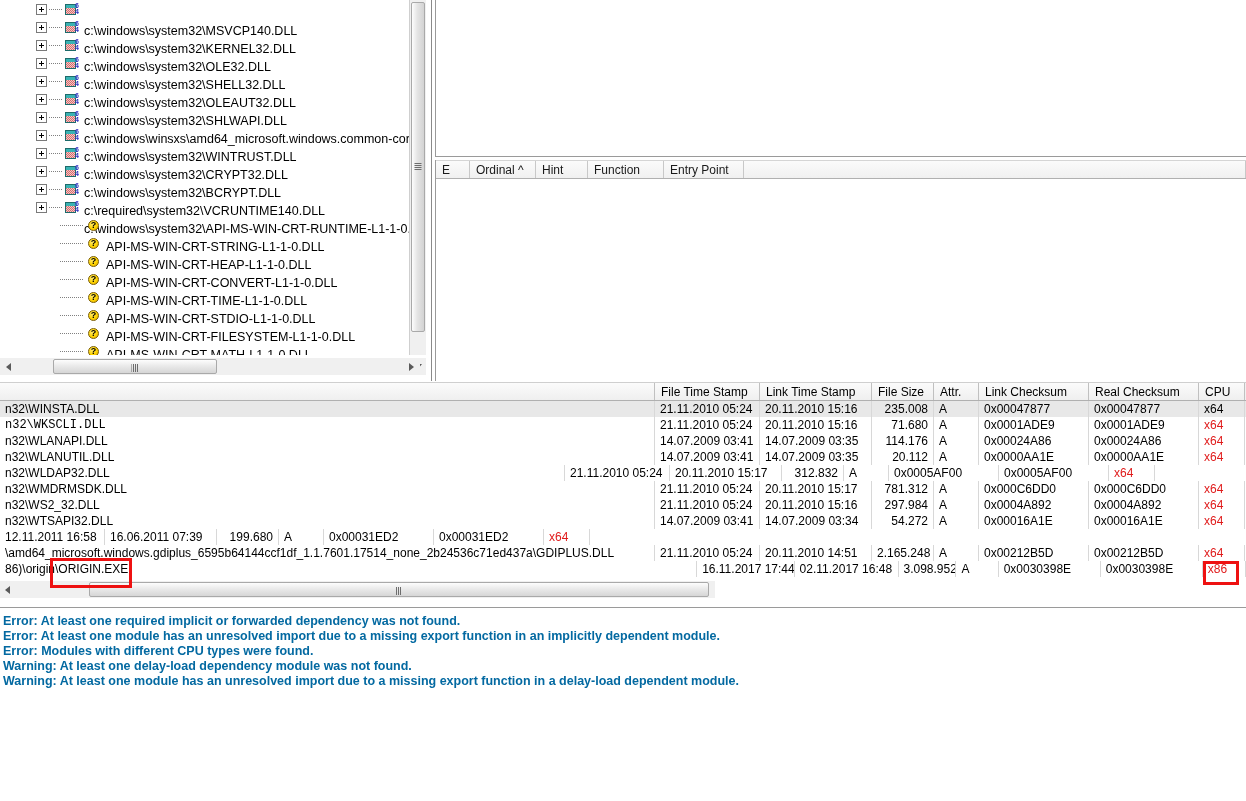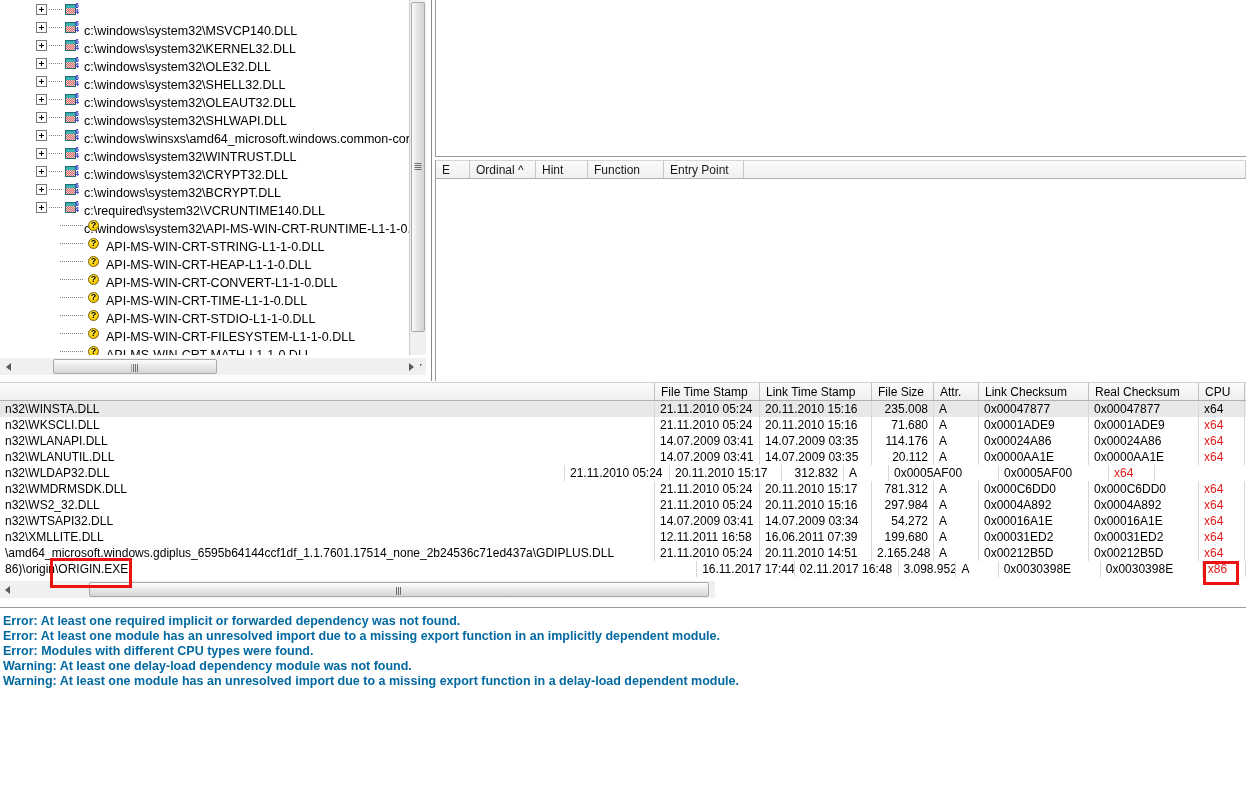--- a/index.html
+++ b/index.html
@@ -427,21 +427,21 @@
           <div class="cell name" style="width: 655px;">n32\WINSTA.DLL</div>
           <div class="cell " style="width: 105px;">21.11.2010 05:24</div>
           <div class="cell " style="width: 112px;">20.11.2010 15:16</div>
           <div class="cell num" style="width: 62px; text-align: right;">235.008</div>
           <div class="cell " style="width: 45px;">A</div>
           <div class="cell " style="width: 110px;">0x00047877</div>
           <div class="cell " style="width: 110px;">0x00047877</div>
           <div class="cell " style="width: 46px;">x64</div>
         </div>
         <div class="mod-row">
-          <div class="cell name" style="width: 655px;">n32\WKSCLI.DLL</div>
+          <div class="cell name" style="width: 655px; font-family: Liberation Mono, monospace;">n32\WKSCLI.DLL</div>
           <div class="cell " style="width: 105px;">21.11.2010 05:24</div>
           <div class="cell " style="width: 112px;">20.11.2010 15:16</div>
           <div class="cell num" style="width: 62px; text-align: right;">71.680</div>
           <div class="cell " style="width: 45px;">A</div>
           <div class="cell " style="width: 110px;">0x0001ADE9</div>
           <div class="cell " style="width: 110px;">0x0001ADE9</div>
           <div class="cell cpu-red" style="width: 46px;">x64</div>
         </div>
         <div class="mod-row">
           <div class="cell name" style="width: 655px;">n32\WLANAPI.DLL</div>
@@ -497,21 +497,20 @@
           <div class="cell name" style="width: 655px;">n32\WTSAPI32.DLL</div>
           <div class="cell " style="width: 105px;">14.07.2009 03:41</div>
           <div class="cell " style="width: 112px;">14.07.2009 03:34</div>
           <div class="cell num" style="width: 62px; text-align: right;">54.272</div>
           <div class="cell " style="width: 45px;">A</div>
           <div class="cell " style="width: 110px;">0x00016A1E</div>
           <div class="cell " style="width: 110px;">0x00016A1E</div>
           <div class="cell cpu-red" style="width: 46px;">x64</div>
         </div>
         <div class="mod-row">
-          <div class="cell name" style="width: 655px;">n32\XMLLITE.DLL</div>
           <div class="cell " style="width: 105px;">12.11.2011 16:58</div>
           <div class="cell " style="width: 112px;">16.06.2011 07:39</div>
           <div class="cell num" style="width: 62px; text-align: right;">199.680</div>
           <div class="cell " style="width: 45px;">A</div>
           <div class="cell " style="width: 110px;">0x00031ED2</div>
           <div class="cell " style="width: 110px;">0x00031ED2</div>
           <div class="cell cpu-red" style="width: 46px;">x64</div>
         </div>
         <div class="mod-row">
           <div class="cell name" style="width: 655px;">\amd64_microsoft.windows.gdiplus_6595b64144ccf1df_1.1.7601.17514_none_2b24536c71ed437a\GDIPLUS.DLL</div>

